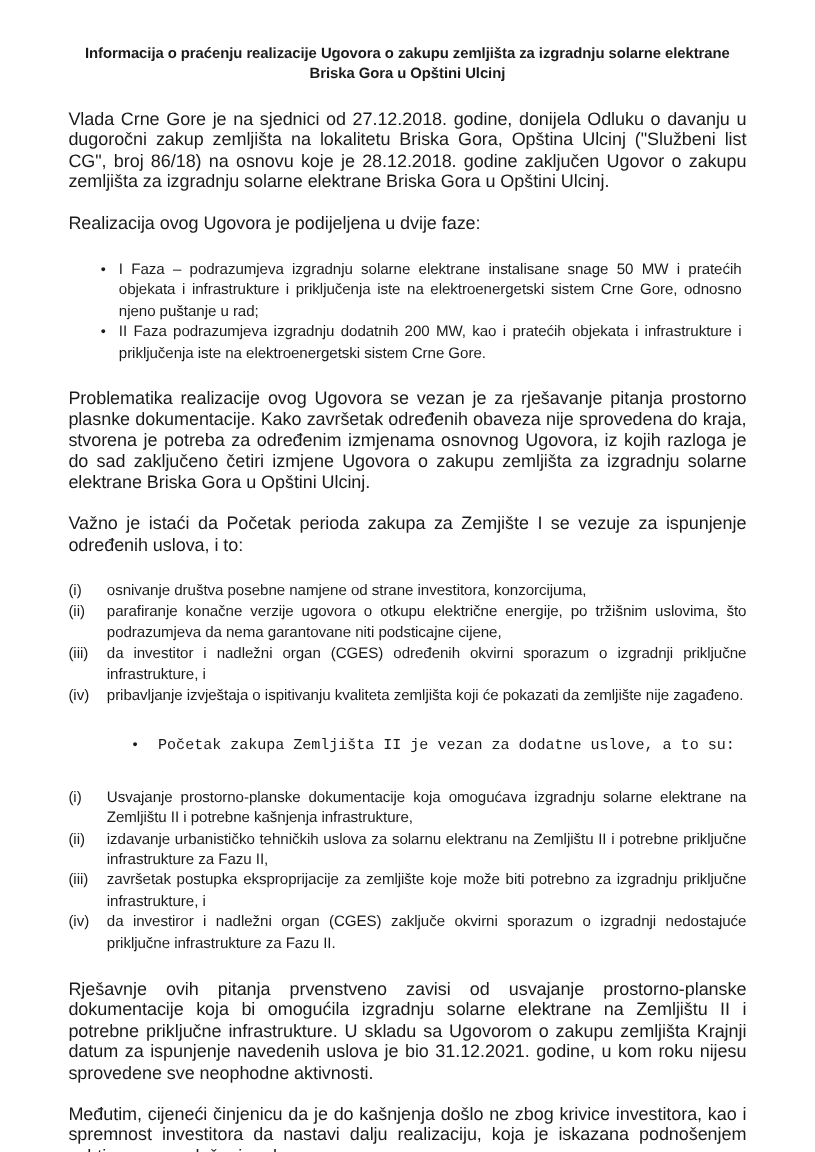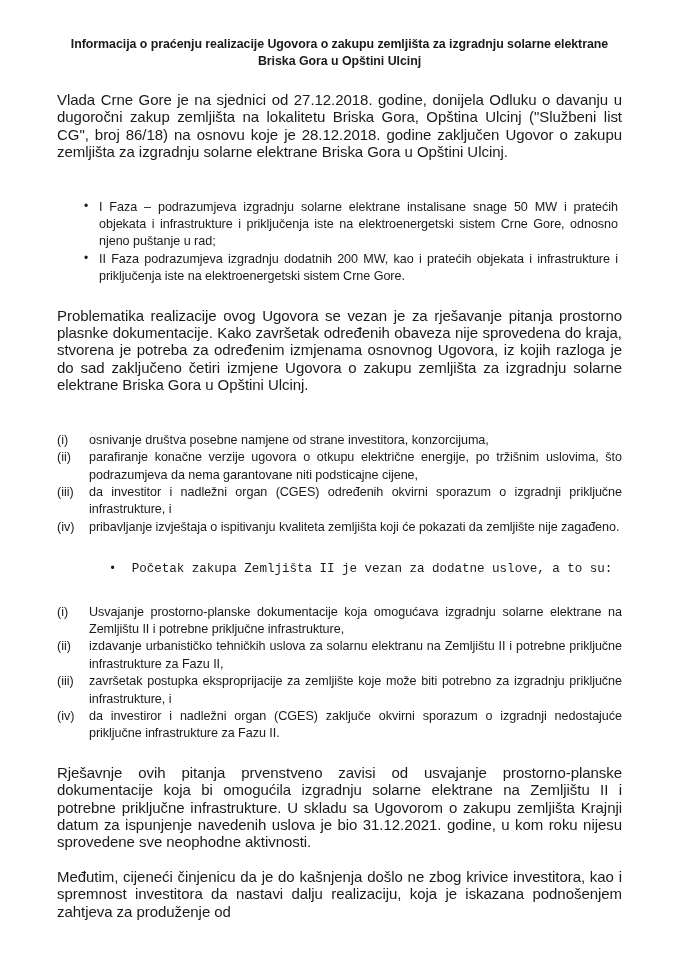--- a/index.html
+++ b/index.html
@@ -109,38 +109,40 @@
 <div class="page">
 
   <h1 class="doc-title">Informacija o praćenju realizacije Ugovora o zakupu zemljišta za izgradnju solarne elektrane Briska Gora u Opštini Ulcinj</h1>
 
   <div class="gap-lg"></div>
 
   <p class="para">Vlada Crne Gore je na sjednici od 27.12.2018. godine, donijela Odluku o davanju u dugoročni zakup zemljišta na lokalitetu Briska Gora, Opština Ulcinj ("Službeni list CG", broj 86/18) na osnovu koje je 28.12.2018. godine zaključen Ugovor o zakupu zemljišta za izgradnju solarne elektrane Briska Gora u Opštini Ulcinj.</p>
 
   <div class="gap-md"></div>
 
+  <p class="para">Realizacija ovog Ugovora je podijeljena u dvije faze:</p>
 
   <div class="gap-md"></div>
 
   <ul class="bullets">
     <li>
       <span>I Faza – podrazumjeva izgradnju solarne elektrane instalisane snage 50 MW i pratećih objekata i infrastrukture i priključenja iste na elektroenergetski sistem Crne Gore, odnosno njeno puštanje u rad;</span>
     </li>
     <li>
       <span>II Faza podrazumjeva izgradnju dodatnih 200 MW, kao i pratećih objekata i infrastrukture i priključenja iste na elektroenergetski sistem Crne Gore.</span>
     </li>
   </ul>
 
   <div class="gap-md"></div>
 
   <p class="para">Problematika realizacije ovog Ugovora se vezan je za rješavanje pitanja prostorno plasnke dokumentacije. Kako završetak određenih obaveza nije sprovedena do kraja, stvorena je potreba za određenim izmjenama osnovnog Ugovora, iz kojih razloga je do sad zaključeno četiri izmjene Ugovora o zakupu zemljišta za izgradnju solarne elektrane Briska Gora u Opštini Ulcinj.</p>
 
   <div class="gap-md"></div>
 
+  <p class="para">Važno je istaći da Početak perioda zakupa za Zemjište I se  vezuje za ispunjenje određenih uslova, i to:</p>
 
   <div class="gap-lg"></div>
 
   <ol class="romans">
     <li>
       <span class="marker">(i)</span>
       <span class="rtext">osnivanje društva posebne namjene od strane investitora, konzorcijuma,</span>
     </li>
     <li>
       <span class="marker">(ii)</span>
@@ -162,21 +164,21 @@
     <li>
       <span>Početak zakupa Zemljišta II je vezan za dodatne uslove, a to su:</span>
     </li>
   </ul>
 
   <div class="gap-lg"></div>
 
   <ol class="romans">
     <li>
       <span class="marker">(i)</span>
-      <span class="rtext">Usvajanje prostorno-planske dokumentacije koja omogućava izgradnju solarne elektrane na Zemljištu II i potrebne priključne infrastrukture,</span>
+      <span class="rtext">Usvajanje prostorno-planske dokumentacije koja omogućava izgradnju solarne elektrane na Zemljištu II i potrebne kašnjenja infrastrukture,</span>
     </li>
     <li>
       <span class="marker">(ii)</span>
       <span class="rtext">izdavanje urbanističko tehničkih uslova za solarnu elektranu na Zemljištu II i potrebne priključne infrastrukture za Fazu II,</span>
     </li>
     <li>
       <span class="marker">(iii)</span>
       <span class="rtext">završetak postupka eksproprijacije za zemljište koje može biti potrebno za izgradnju priključne infrastrukture, i</span>
     </li>
     <li>

